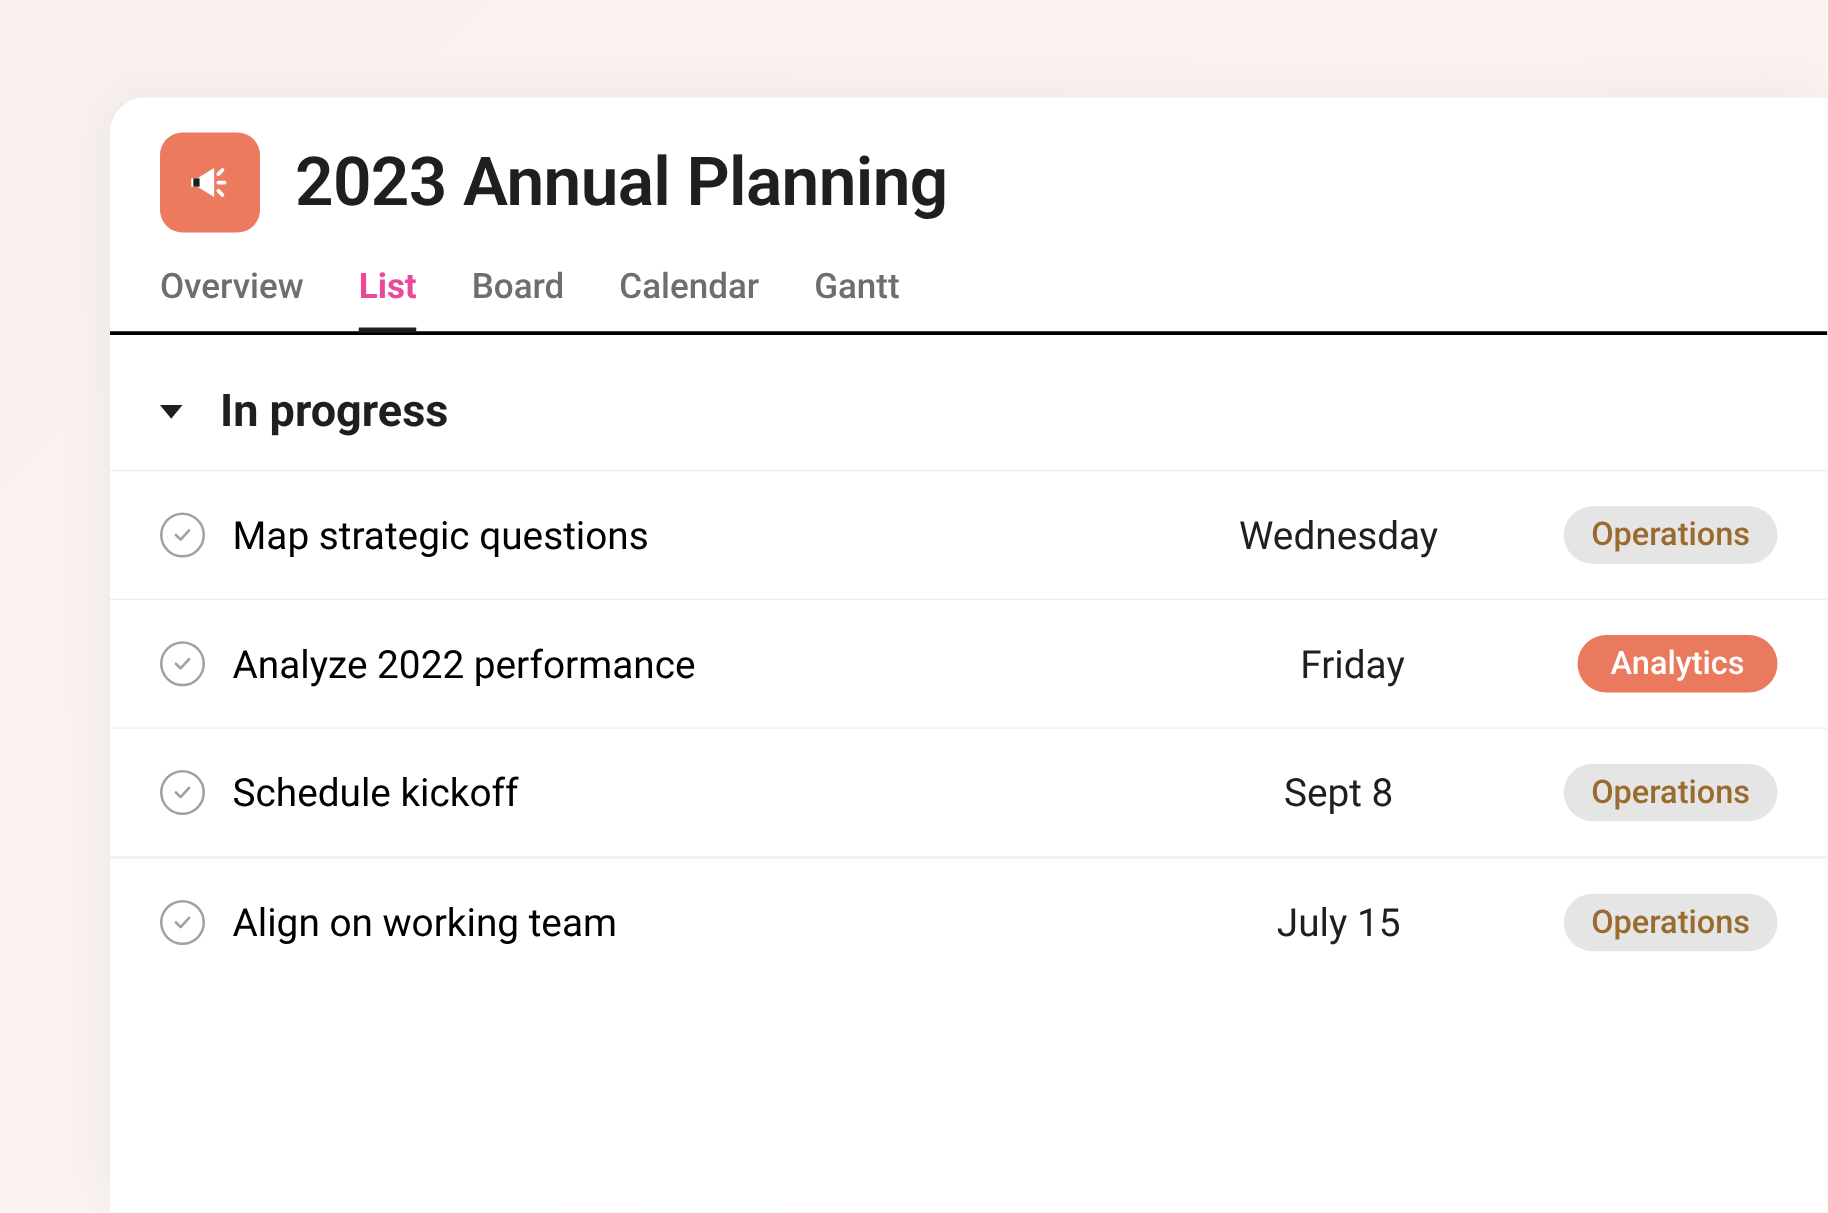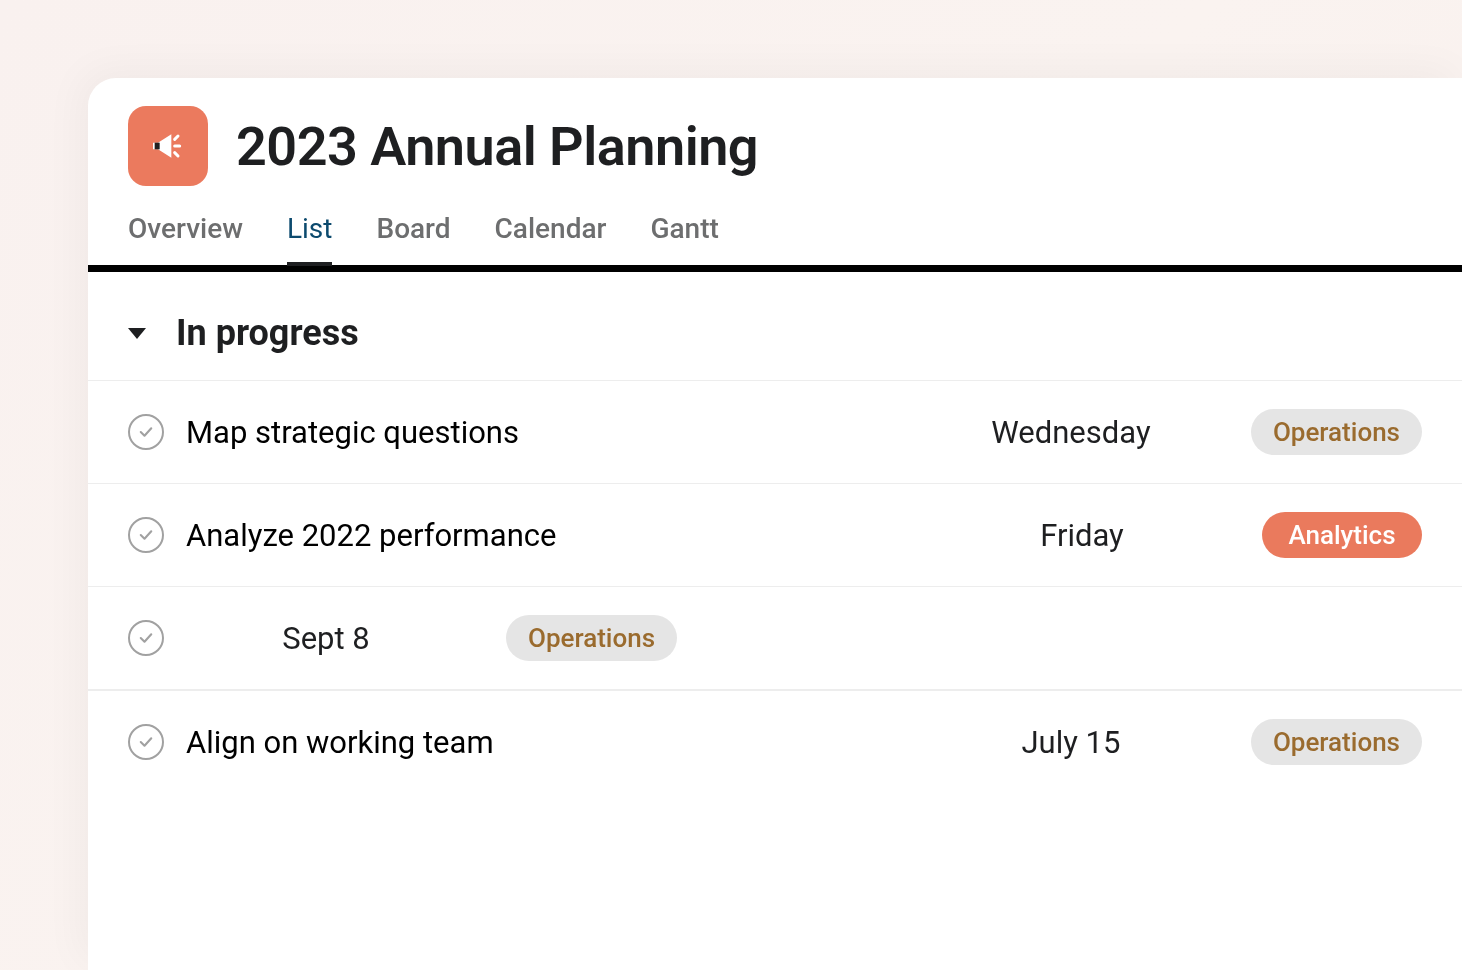--- a/index.html
+++ b/index.html
@@ -46,33 +46,33 @@
     .project-title {
       font-size: 54px;
       font-weight: 600;
       color: #1e1f21;
       letter-spacing: -0.5px;
     }
     .tabs {
       display: flex;
       gap: 44px;
       padding: 14px 40px 0 40px;
-      border-bottom: 7px solid #000000;
+      border-bottom: 3px solid #000000;
     }
     .tab {
       font-size: 28px;
       font-weight: 500;
       color: #6d6e6f;
       padding-bottom: 20px;
       cursor: pointer;
       position: relative;
     }
     .tab.active {
-      color: #0c4a6e;
-      font-weight: 400;
+      color: #ec4899;
+      font-weight: 700;
     }
     .tab.active::after {
       content: "";
       position: absolute;
       bottom: -1px;
       left: 0;
       right: 0;
       height: 4px;
       background: #1e1f21;
     }
@@ -204,20 +204,21 @@
     <div class="task-date">Friday</div>
     <div class="task-tag tag-analytics">Analytics</div>
   </div>
 
   <div class="task-row section-end">
     <div class="check-circle">
       <svg viewBox="0 0 24 24">
           <path d="M5 12 L10 17 L19 7" stroke="#a1a1a1" stroke-width="2.8" fill="none" stroke-linecap="round" stroke-linejoin="round"></path>
         </svg>
     </div>
+    <div class="task-name">Schedule kickoff</div>
     <div class="task-date">Sept 8</div>
     <div class="task-tag tag-operations">Operations</div>
   </div>
 
 
   <div class="task-row">
     <div class="check-circle">
       <svg viewBox="0 0 24 24">
           <path d="M5 12 L10 17 L19 7" stroke="#a1a1a1" stroke-width="2.8" fill="none" stroke-linecap="round" stroke-linejoin="round"></path>
         </svg>

